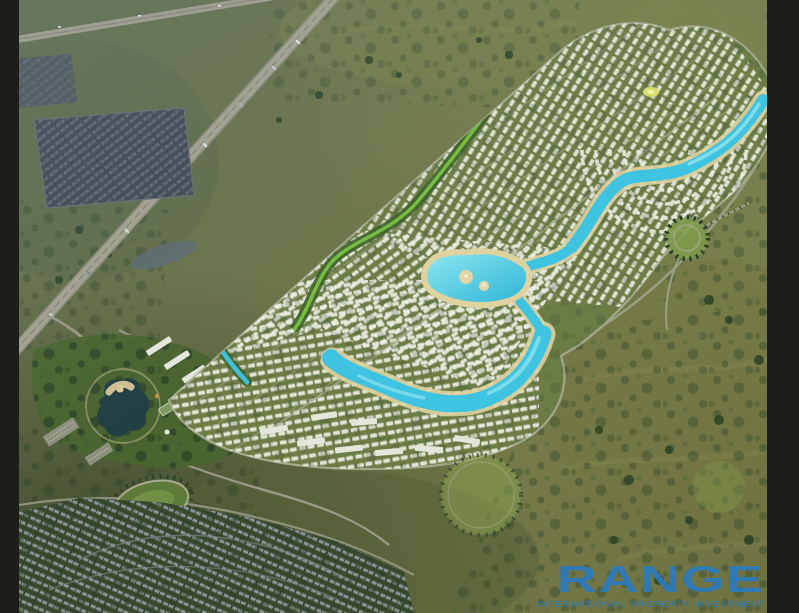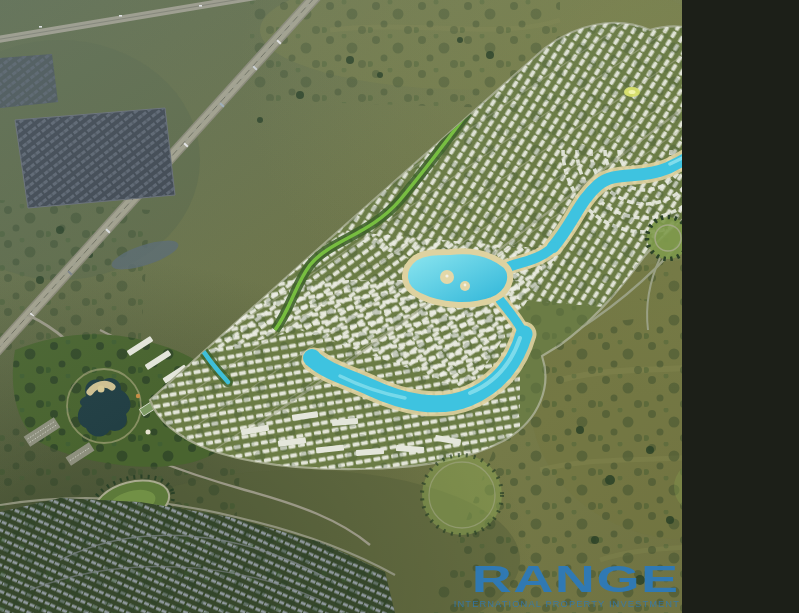--- a/index.html
+++ b/index.html
@@ -1,24 +1,24 @@
 <!DOCTYPE html>
 <html style="--brand: #2e7ab8;"><head>
 <meta charset="utf-8">
 <style>
   html,body{margin:0;padding:0;background:#1c1f18;}
-  .stage{position:relative;width:682px;height:613px;overflow:hidden;background:#bef264;
-         font-family:"Liberation Sans",sans-serif;}
+  .stage{position:relative;width:748px;height:613px;overflow:hidden;background:#bef264;
+         font-family:"Liberation Sans",sans-serif;margin-left:19px;}
   .stage svg{position:absolute;inset:0;display:block;}
   .watermark{position:absolute;right:2px;bottom:4px;text-align:right;pointer-events:none;}
   .brand{display:inline-block;font-weight:bold;font-size:37px;line-height:.82;
          letter-spacing:1px;color:var(--brand,#2e7ab8);opacity:.96;
          transform:scaleX(1.5);transform-origin:100% 78%;
          font-family:"Liberation Sans",sans-serif;}
-  .tagline{display:block;margin-top:3px;font-weight:normal;font-size:9.3px;
+  .tagline{display:block;margin-top:3px;font-weight:bold;font-size:9.3px;
            letter-spacing:1.12px;color:var(--brand,#2e7ab8);opacity:.8;white-space:nowrap;
            font-family:"Liberation Sans",sans-serif;}
 </style>
 </head>
 <body>
 
 <div class="stage">
 
 <svg viewBox="0 0 799 613" width="799" height="613">
   <defs>

